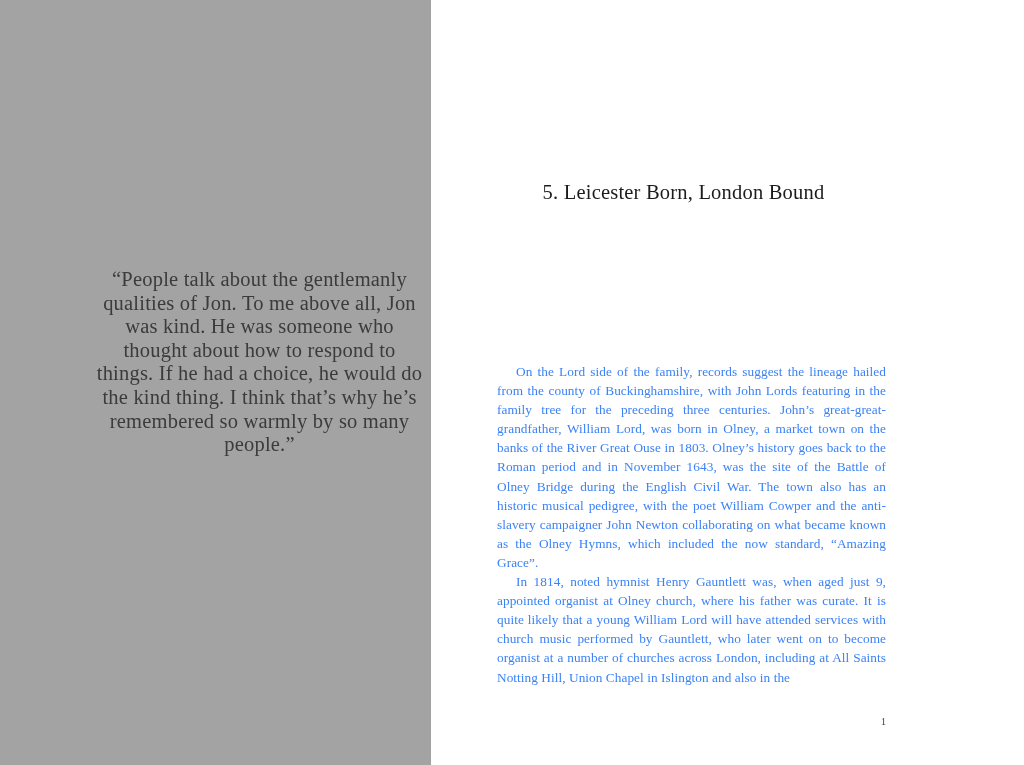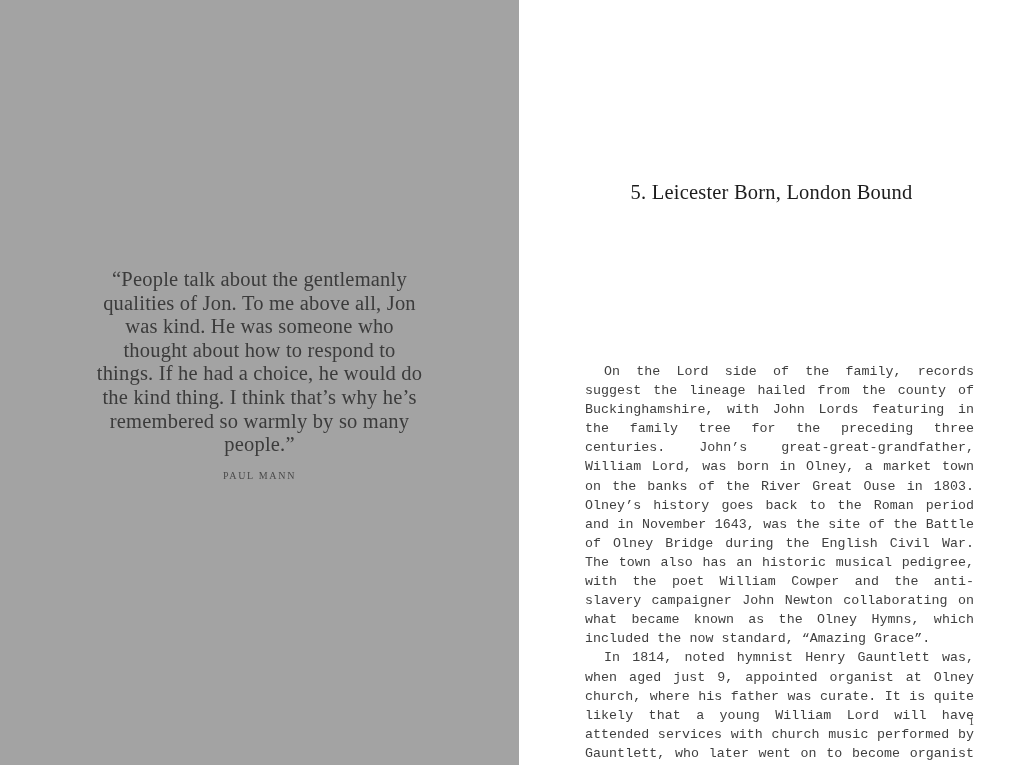--- a/index.html
+++ b/index.html
@@ -13,21 +13,21 @@
     font-family: "Liberation Serif", serif;
     overflow: hidden;
   }
   .spread {
     display: flex;
     width: 1024px;
     height: 765px;
   }
   
   .page-left {
-    width: 519px;
+    width: 431px;
     height: 765px;
     background: #a3a3a3;
     position: relative;
     box-sizing: border-box;
   }
   .epigraph-block {
     position: absolute;
     top: 268px;
     left: 0;
     width: 519px;
@@ -70,24 +70,24 @@
     letter-spacing: 0.2px;
   }
   .body-column {
     position: absolute;
     top: 362px;
     left: 66px;
     width: 389px;
   }
   .body-par {
     margin: 0;
-    font-family: Liberation Mono, monospace;
+    font-family: Liberation Serif, serif;
     font-size: 13.3px;
     line-height: 19.1px;
-    color: #404040;
+    color: #3b82f6;
     text-align: justify;
     text-justify: inter-word;
     letter-spacing: 0.05px;
   }
   .body-par.indent {
     text-indent: 19px;
   }
   .folio {
     position: absolute;
     top: 716px;
@@ -100,21 +100,20 @@
   }
 </style>
 </head>
 <body>
 
 <div class="spread">
 
   <div class="page-left">
     <div class="epigraph-block">
       <div class="epigraph-quote">“People talk about the gentlemanly qualities of Jon. To me above all, Jon was kind. He was someone who thought about how to respond to things. If he had a choice, he would do the kind thing. I think that’s why he’s remembered so warmly by so many people.”</div>
-      <div class="epigraph-attrib">PAUL MANN</div>
     </div>
   </div>
 
   <div class="page-right">
     <div class="chapter-title">5. Leicester Born, London Bound</div>
 
     <div class="body-column">
       <p class="body-par indent">On the Lord side of the family, records suggest the lineage hailed from the county of Buckinghamshire, with John Lords featuring in the family tree for the preceding three centuries. John’s great-great-grandfather, William Lord, was born in Olney, a market town on the banks of the River Great Ouse in 1803. Olney’s history goes back to the Roman period and in November 1643, was the site of the Battle of Olney Bridge during the English Civil War. The town also has an historic musical pedigree, with the poet William Cowper and the anti-slavery campaigner John Newton collaborating on what became known as the Olney Hymns, which included the now standard, “Amazing Grace”.</p>
       <p class="body-par indent">In 1814, noted hymnist Henry Gauntlett was, when aged just 9, appointed organist at Olney church, where his father was curate. It is quite likely that a young William Lord will have attended services with church music performed by Gauntlett, who later went on to become organist at a number of churches across London, including at All Saints Notting Hill, Union Chapel in Islington and also in the</p>
     </div>

